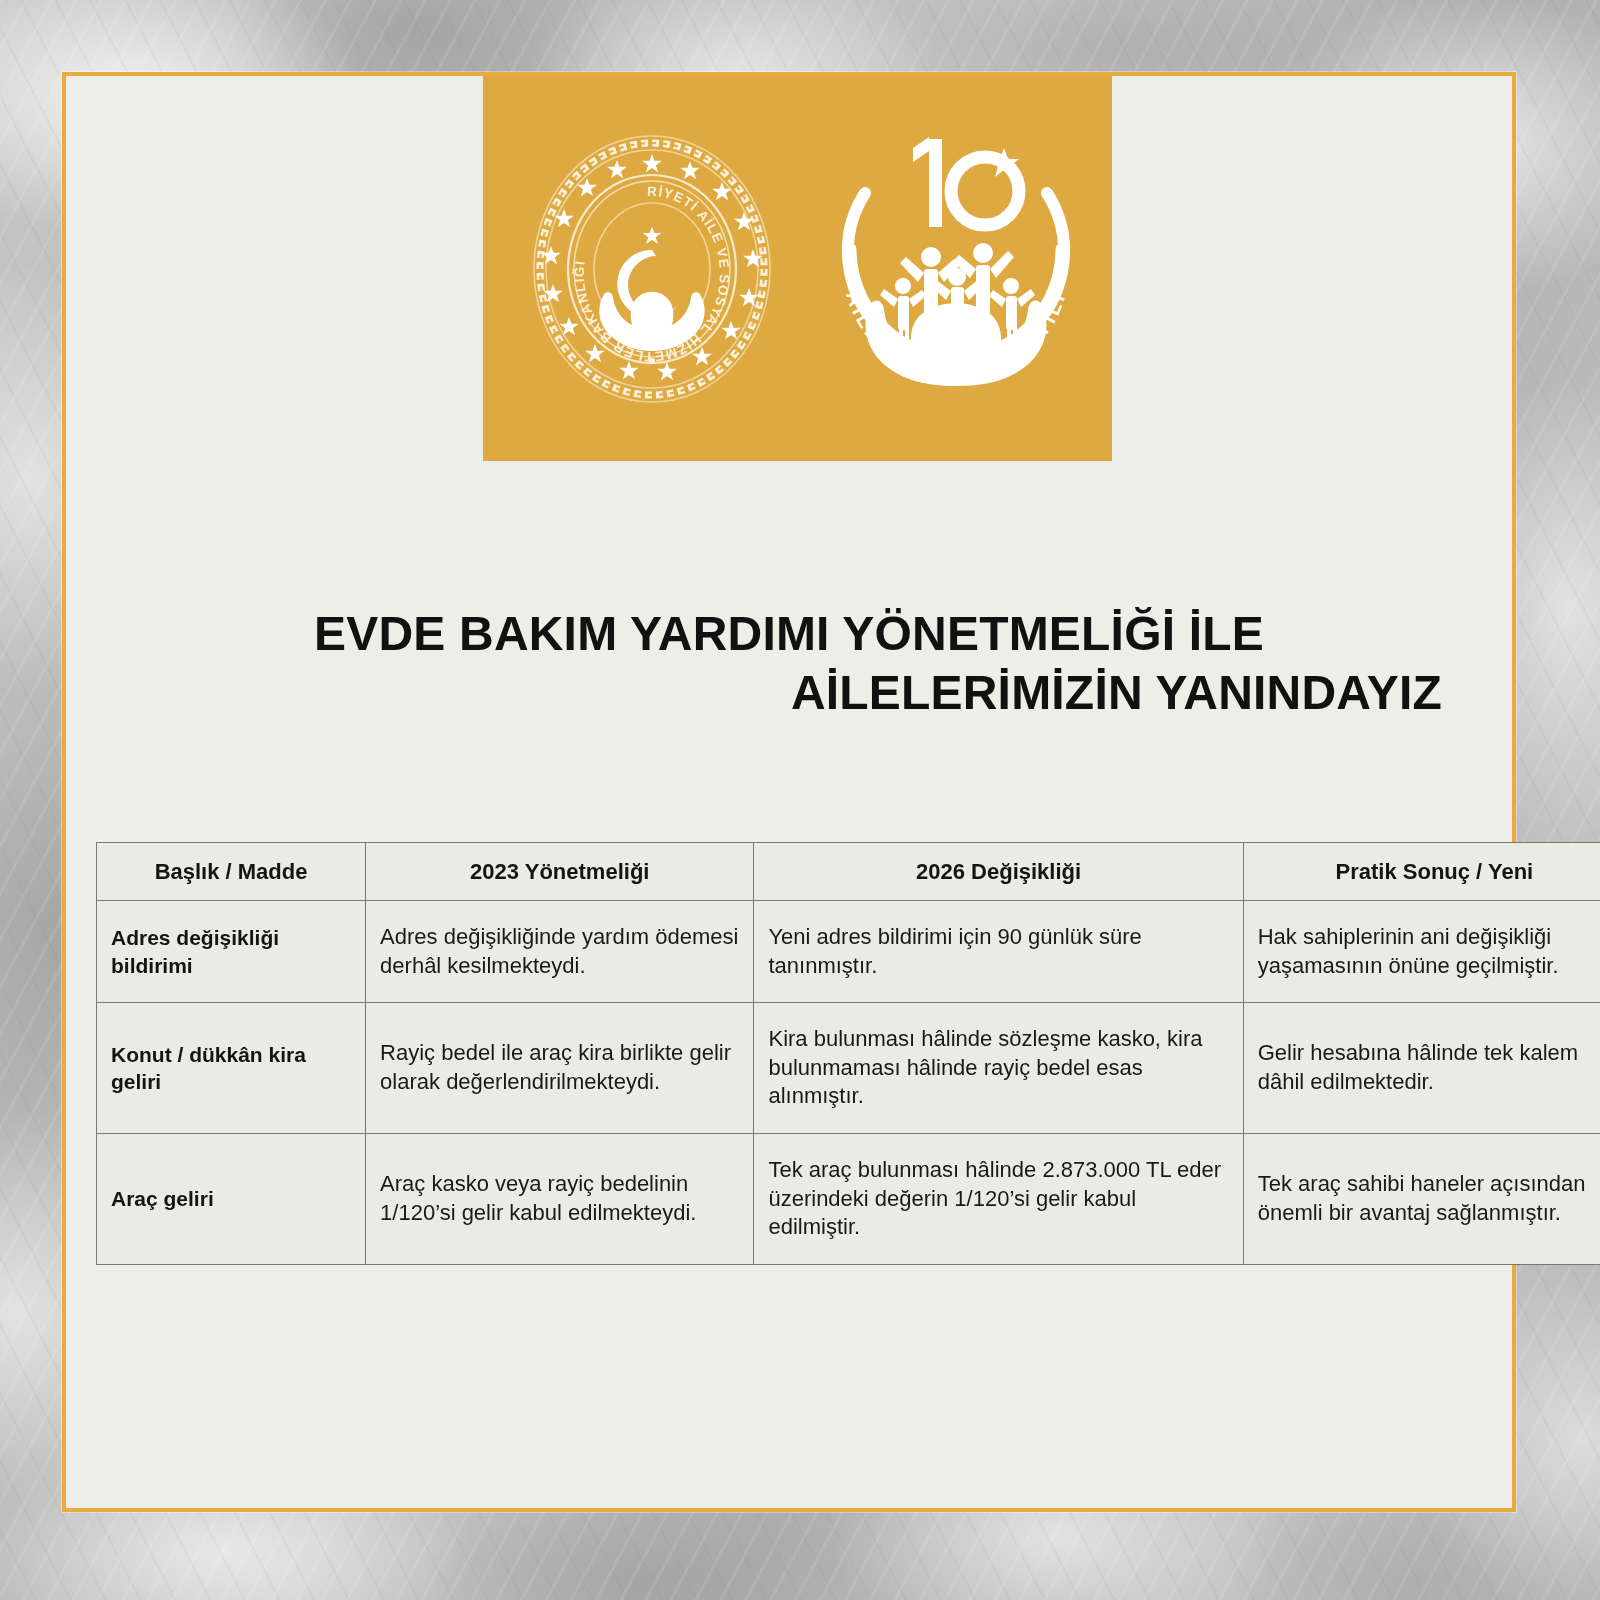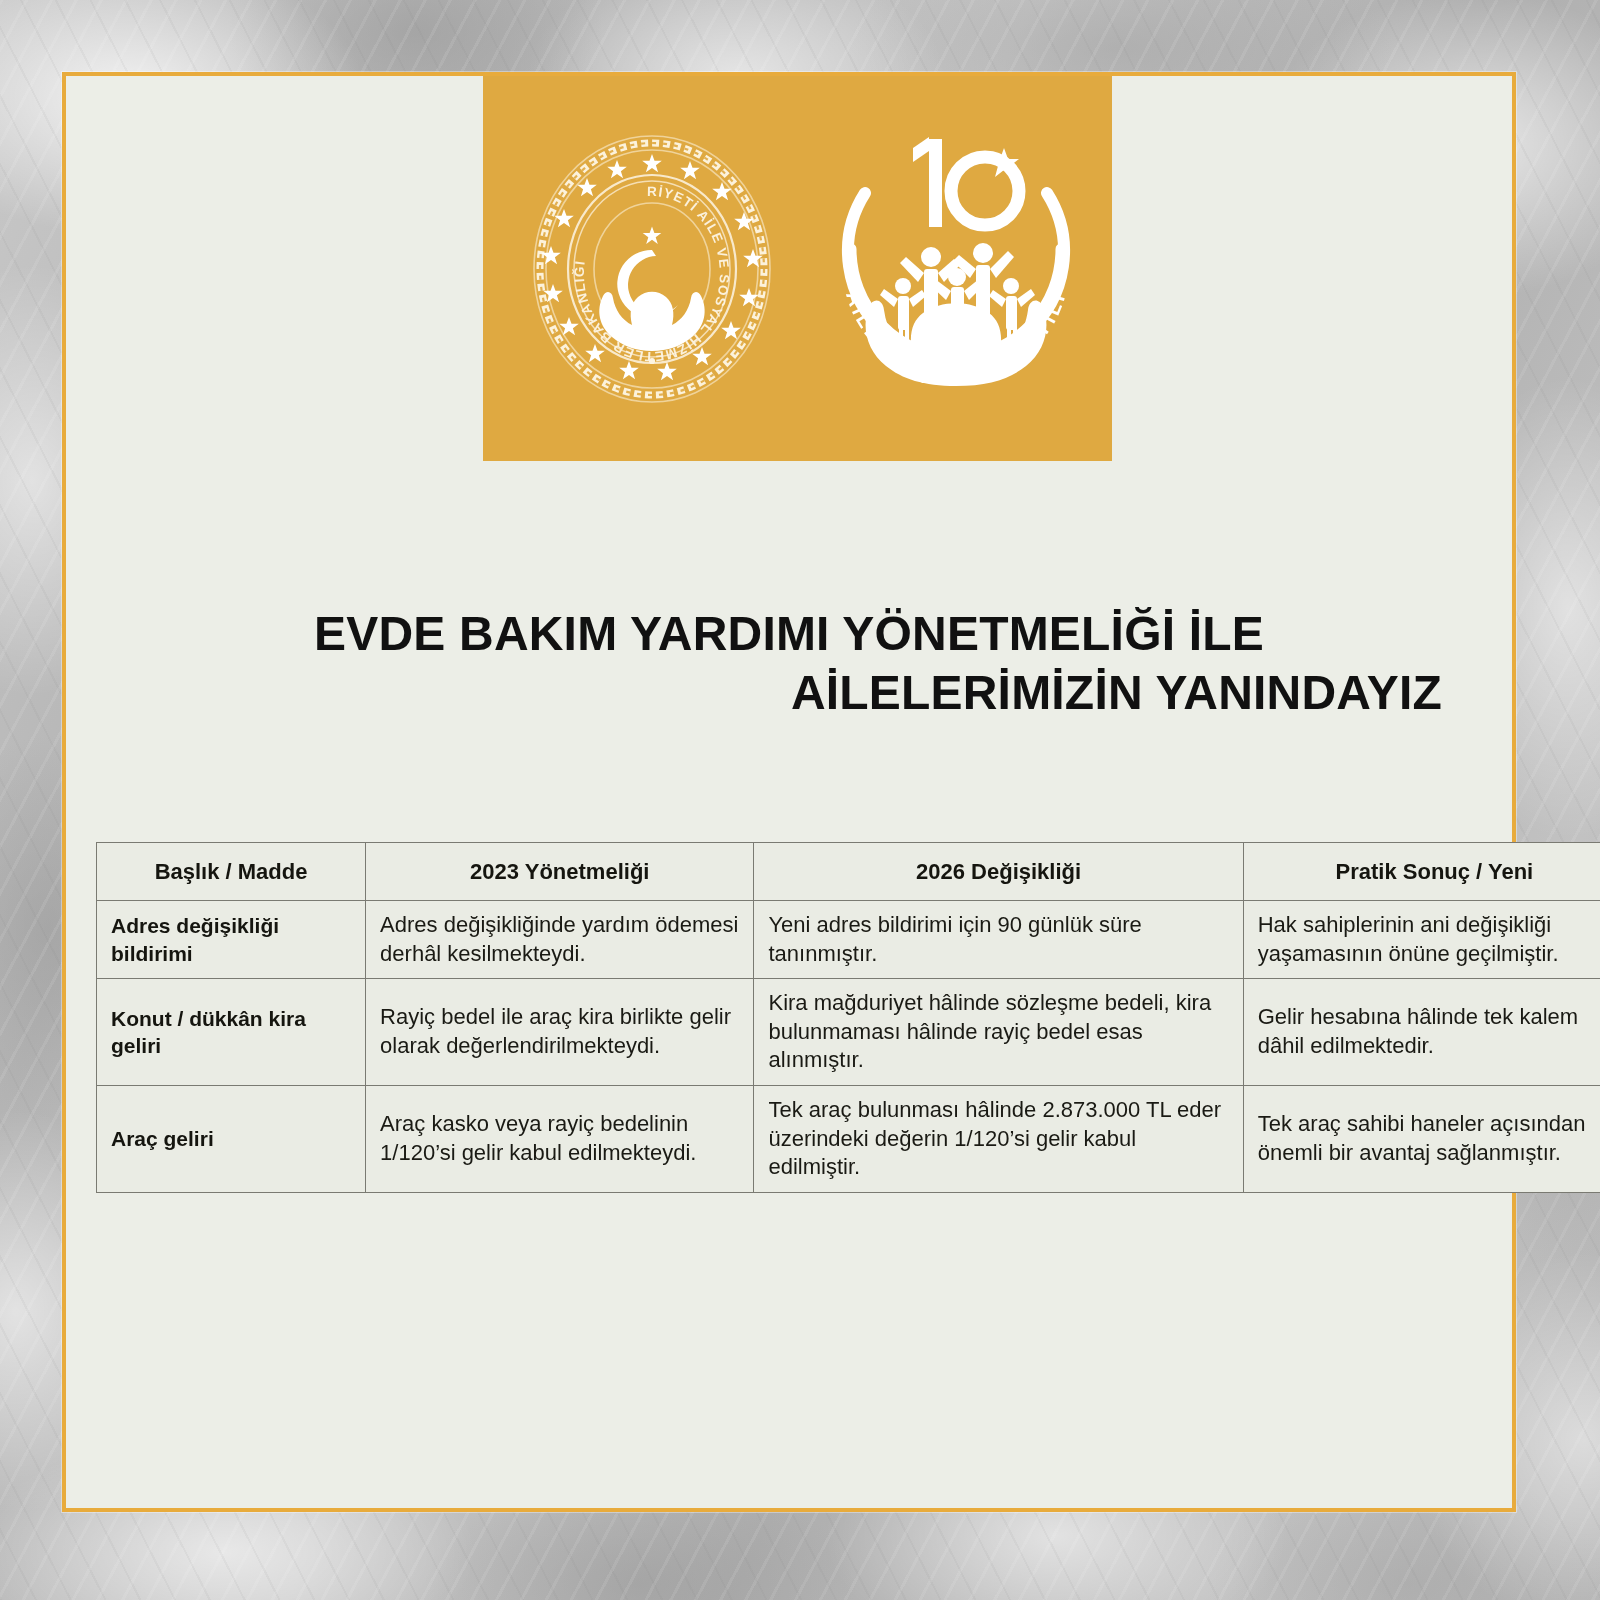--- a/index.html
+++ b/index.html
@@ -77,21 +77,21 @@
     position:absolute;left:30px;top:746px;width:1530px;margin-top:20px;
   }
   table.cmp{
     width:100%;border-collapse:collapse;
     background:#eaece4;
     table-layout:fixed;
   }
   table.cmp th,table.cmp td{
     border:1px solid #7a7a72;
     vertical-align:middle;
-    padding:10px 14px;
+    padding:22px 14px;
     box-sizing:border-box;
   }
   table.cmp th{
     text-align:center;
     font-weight:bold;
     font-size:22px;
     color:#15150f;
     height:58px;
     padding:6px 10px;
   }
@@ -255,21 +255,21 @@
         <tbody>
           <tr>
             <td class="key">Adres değişikliği bildirimi</td>
             <td class="cell">Adres değişikliğinde yardım ödemesi derhâl kesilmekteydi.</td>
             <td class="cell">Yeni adres bildirimi için 90 günlük süre tanınmıştır.</td>
             <td class="cell">Hak sahiplerinin ani değişikliği yaşamasının önüne geçilmiştir.</td>
           </tr>
           <tr>
             <td class="key">Konut / dükkân kira geliri</td>
             <td class="cell">Rayiç bedel ile araç kira birlikte gelir olarak değerlendirilmekteydi.</td>
-            <td class="cell">Kira mağduriyet hâlinde sözleşme bedeli, kira bulunmaması hâlinde rayiç bedel esas alınmıştır.</td>
+            <td class="cell">Kira bulunması hâlinde sözleşme kasko, kira bulunmaması hâlinde rayiç bedel esas alınmıştır.</td>
             <td class="cell">Gelir hesabına hâlinde tek kalem dâhil edilmektedir.</td>
           </tr>
           <tr>
             <td class="key">Araç geliri</td>
             <td class="cell">Araç kasko veya rayiç bedelinin 1/120’si gelir kabul edilmekteydi.</td>
             <td class="cell">Tek araç bulunması hâlinde  2.873.000 TL eder üzerindeki  değerin 1/120’si gelir kabul edilmiştir.</td>
             <td class="cell">Tek araç sahibi haneler açısından önemli bir avantaj sağlanmıştır.</td>
           </tr>
         </tbody>
       </table>

